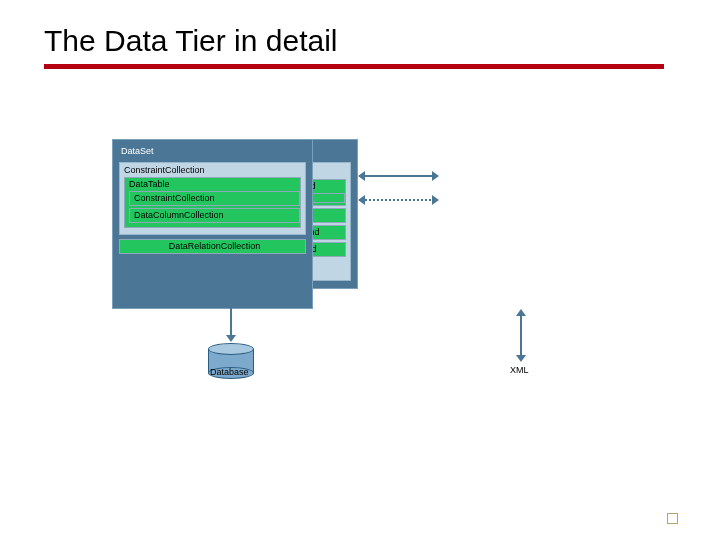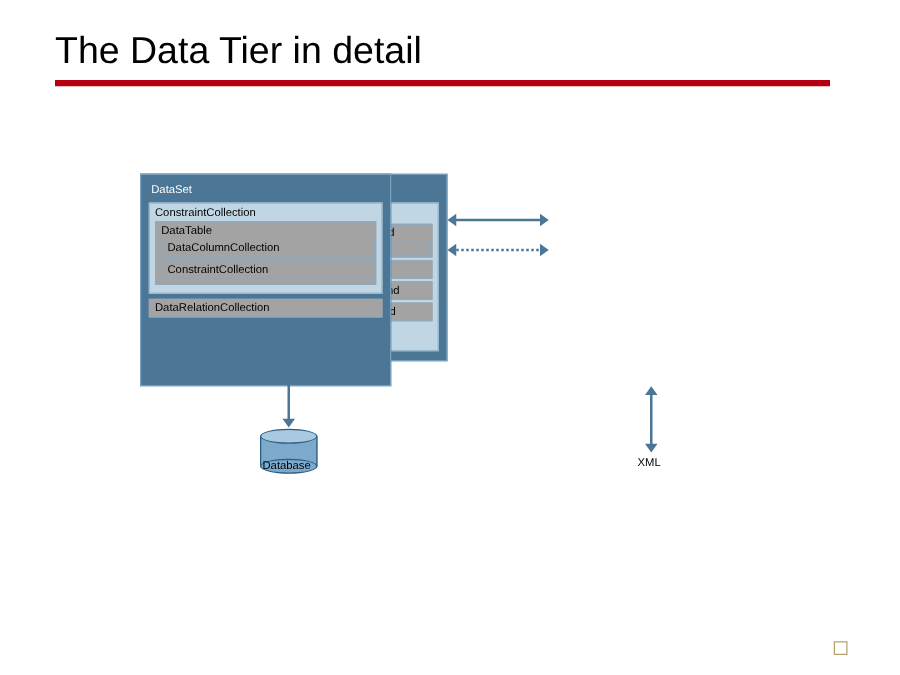--- a/index.html
+++ b/index.html
@@ -50,21 +50,21 @@
   }
   .subpanel {
     background: #c1d6e4;
     border: 1px solid #97b6cc;
     color: #000;
     font-size: 9px;
     padding: 2px 4px 3px 4px;
     margin: 2px 2px 3px 2px;
   }
   .whitebox {
-    background: #a3a3a3;
+    background: #22c55e;
     color: #000;
     border: 1px solid #8fa8ba;
     font-size: 9px;
     padding: 1px 0 2px 4px;
     margin-top: 2px;
   }
   .whitebox.blank { min-height: 10px; }
   .col { display: flex; flex-direction: column; }
   .provider-cols { display: flex; gap: 4px; }
   .provider-col { flex: 1; }
@@ -166,25 +166,25 @@
         </div>
       </div>
     </div>
 
     <div class="panel" style="left:326; top:0; width:201px; height:170px;">
       <div class="panel-title">DataSet</div>
       <div class="subpanel" style="padding-bottom:6px;">
         <span>ConstraintCollection</span>
         <div class="whitebox" style="padding-bottom:4px;">
           <span>DataTable</span>
+          <div class="whitebox">ConstraintCollection</div>
           <div class="whitebox">DataColumnCollection</div>
-          <div class="whitebox">ConstraintCollection</div>
         </div>
       </div>
-      <div class="whitebox" style="margin:4px 2px 2px 2px;">DataRelationCollection</div>
+      <div class="whitebox" style="margin:4px 2px 2px 2px;text-align:center;">DataRelationCollection</div>
     </div>
 
     <div class="arrowline" style="left:250px; top:36px; width:72px; height:2px;"></div>
     <div class="arrow" style="left:246px; top:32px; border-top:5px solid transparent; border-bottom:5px solid transparent; border-right:7px solid #4b7696;"></div>
     <div class="arrow" style="left:320px; top:32px; border-top:5px solid transparent; border-bottom:5px solid transparent; border-left:7px solid #4b7696;"></div>
 
     <div class="dottedline" style="left:250px; top:60px; width:72px;"></div>
     <div class="arrow" style="left:246px; top:56px; border-top:5px solid transparent; border-bottom:5px solid transparent; border-right:7px solid #4b7696;"></div>
     <div class="arrow" style="left:320px; top:56px; border-top:5px solid transparent; border-bottom:5px solid transparent; border-left:7px solid #4b7696;"></div>
 

